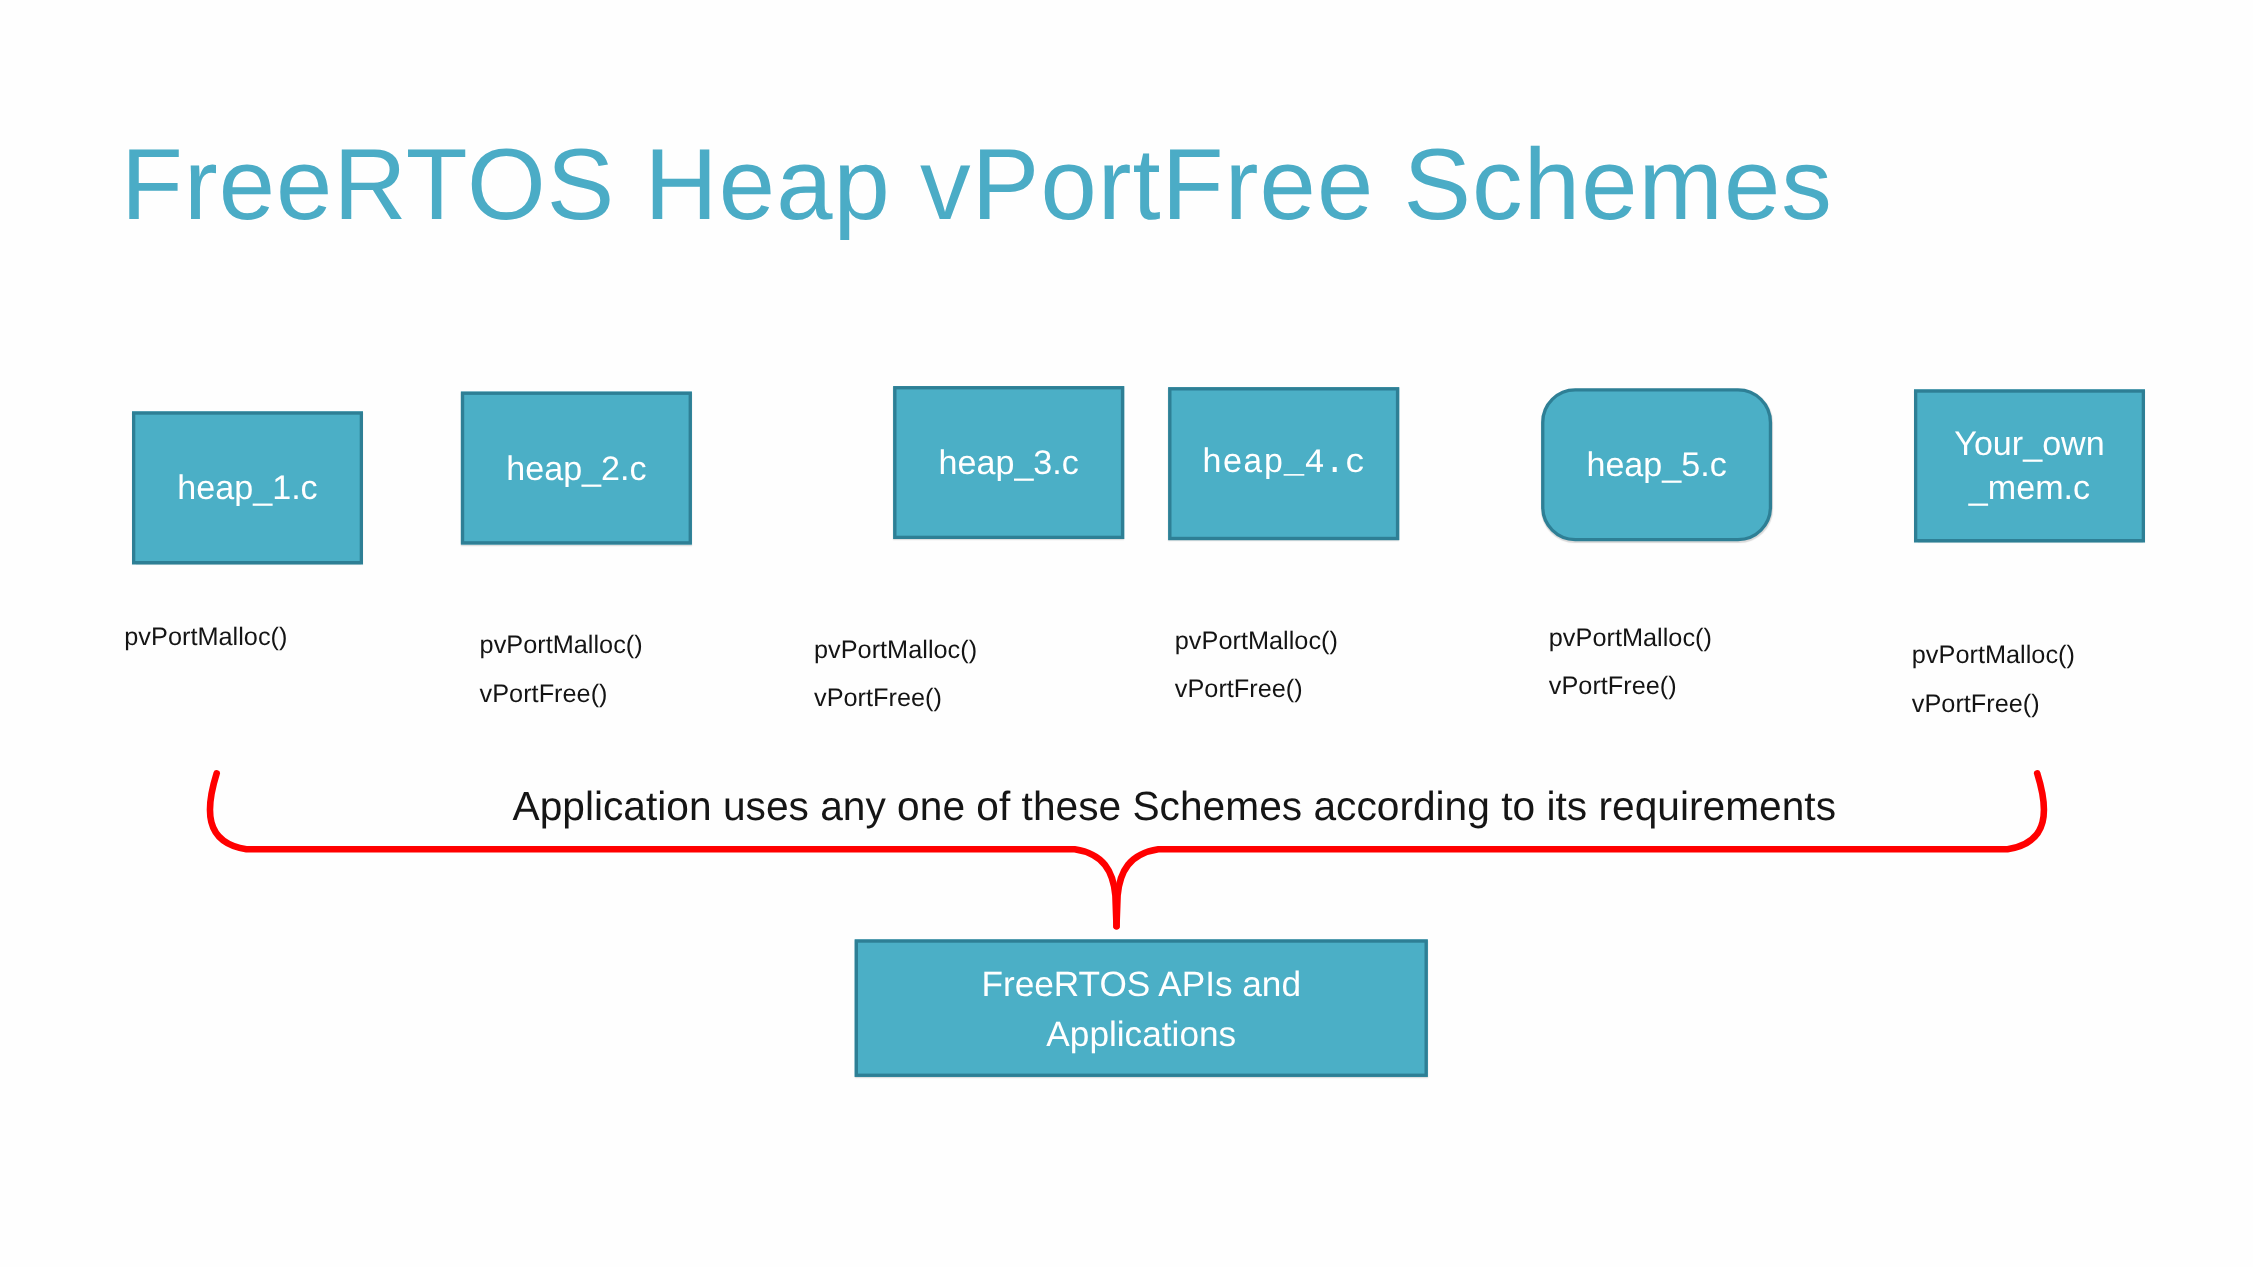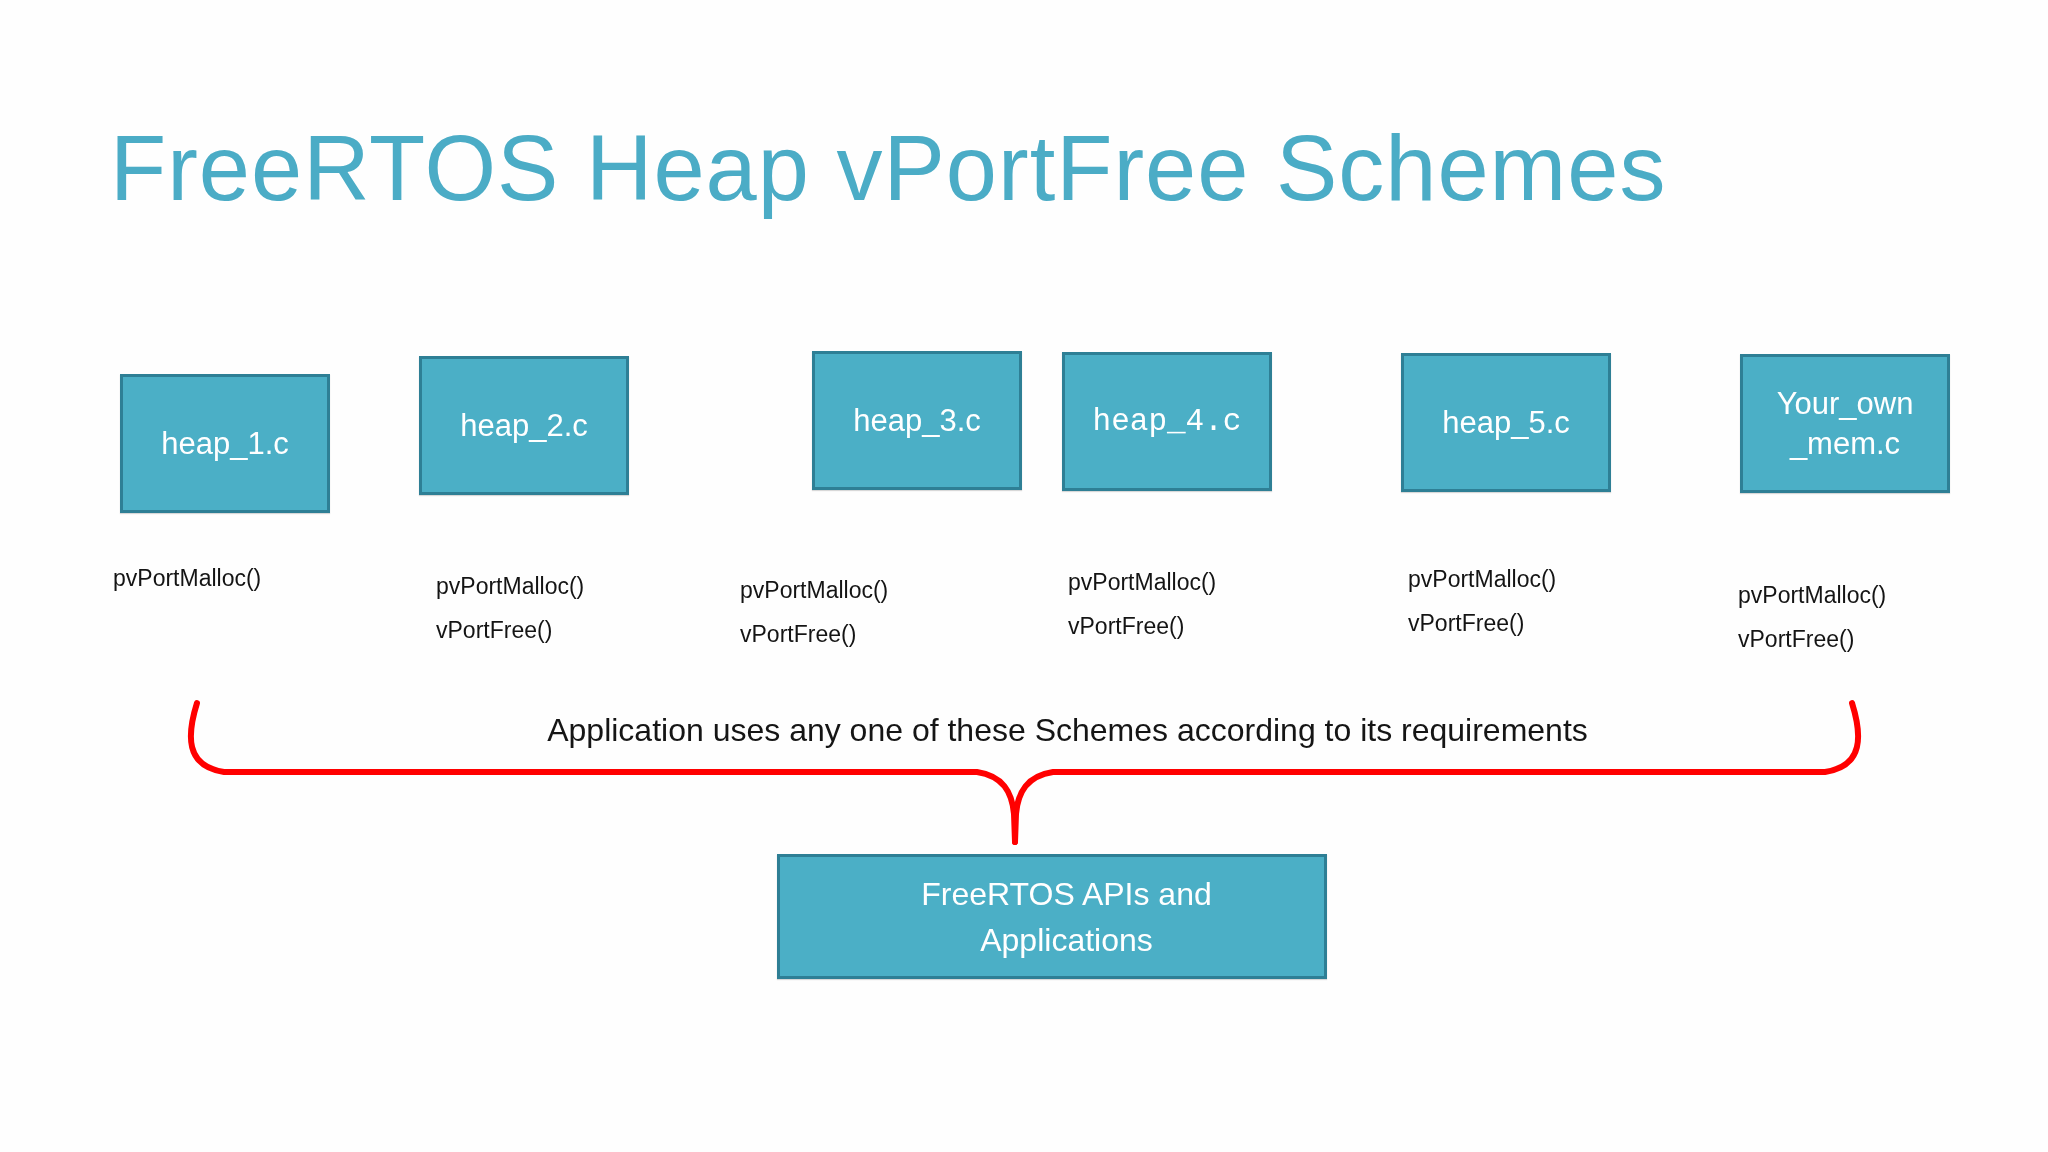--- a/index.html
+++ b/index.html
@@ -47,21 +47,21 @@
     position:absolute;
     font-size:23px;
     line-height:44px;
     color:var(--api-text);
     white-space:nowrap;
   }
   .caption{
     position:absolute;
     left:380px;top:712px;width:1375px;
     text-align:center;
-    font-size:32px;
+    font-size:37px;
     color:#151515;
     white-space:nowrap;
   }
   .brace-svg{
     position:absolute;
     left:180px;top:690px;
     width:1690px;height:170px;
   }
   .brace-svg path{
     stroke:var(--brace);
@@ -78,21 +78,20 @@
     border:3px solid var(--box-border);
     color:var(--box-text);
     font-size:32px;
     line-height:46px;
     display:flex;
     flex-direction:column;
     align-items:center;
     justify-content:center;
     text-align:center;
     box-shadow:0 1px 1px rgba(0,0,0,0.15);
-    padding-left:29px;
   }
   .footer{
     position:absolute;
     left:130px;top:1105px;
     font-size:20px;
     letter-spacing:0.5px;
     color:var(--footer-text);
   }
 </style>
 </head>
@@ -131,21 +130,21 @@
 
   <div class="heap-box" style="left:1062px;top:352px;font-family:Liberation Mono, monospace;">
     <span>heap_4.c</span>
       <span></span>
   </div>
   <div class="apis" style="left:1068px;top:560px;">
     <div>pvPortMalloc()</div>
     <div>vPortFree()</div>
   </div>
 
-  <div class="heap-box" style="left:1401px;top:353px;">
+  <div class="heap-box" style="left:1401px;top:353px;border-radius:31px;">
     <span>heap_5.c</span>
       <span></span>
   </div>
   <div class="apis" style="left:1408px;top:557px;">
     <div>pvPortMalloc()</div>
     <div>vPortFree()</div>
   </div>
 
   <div class="heap-box" style="left:1716px;top:354px;margin-left:24px;">
     <span>Your_own</span>

